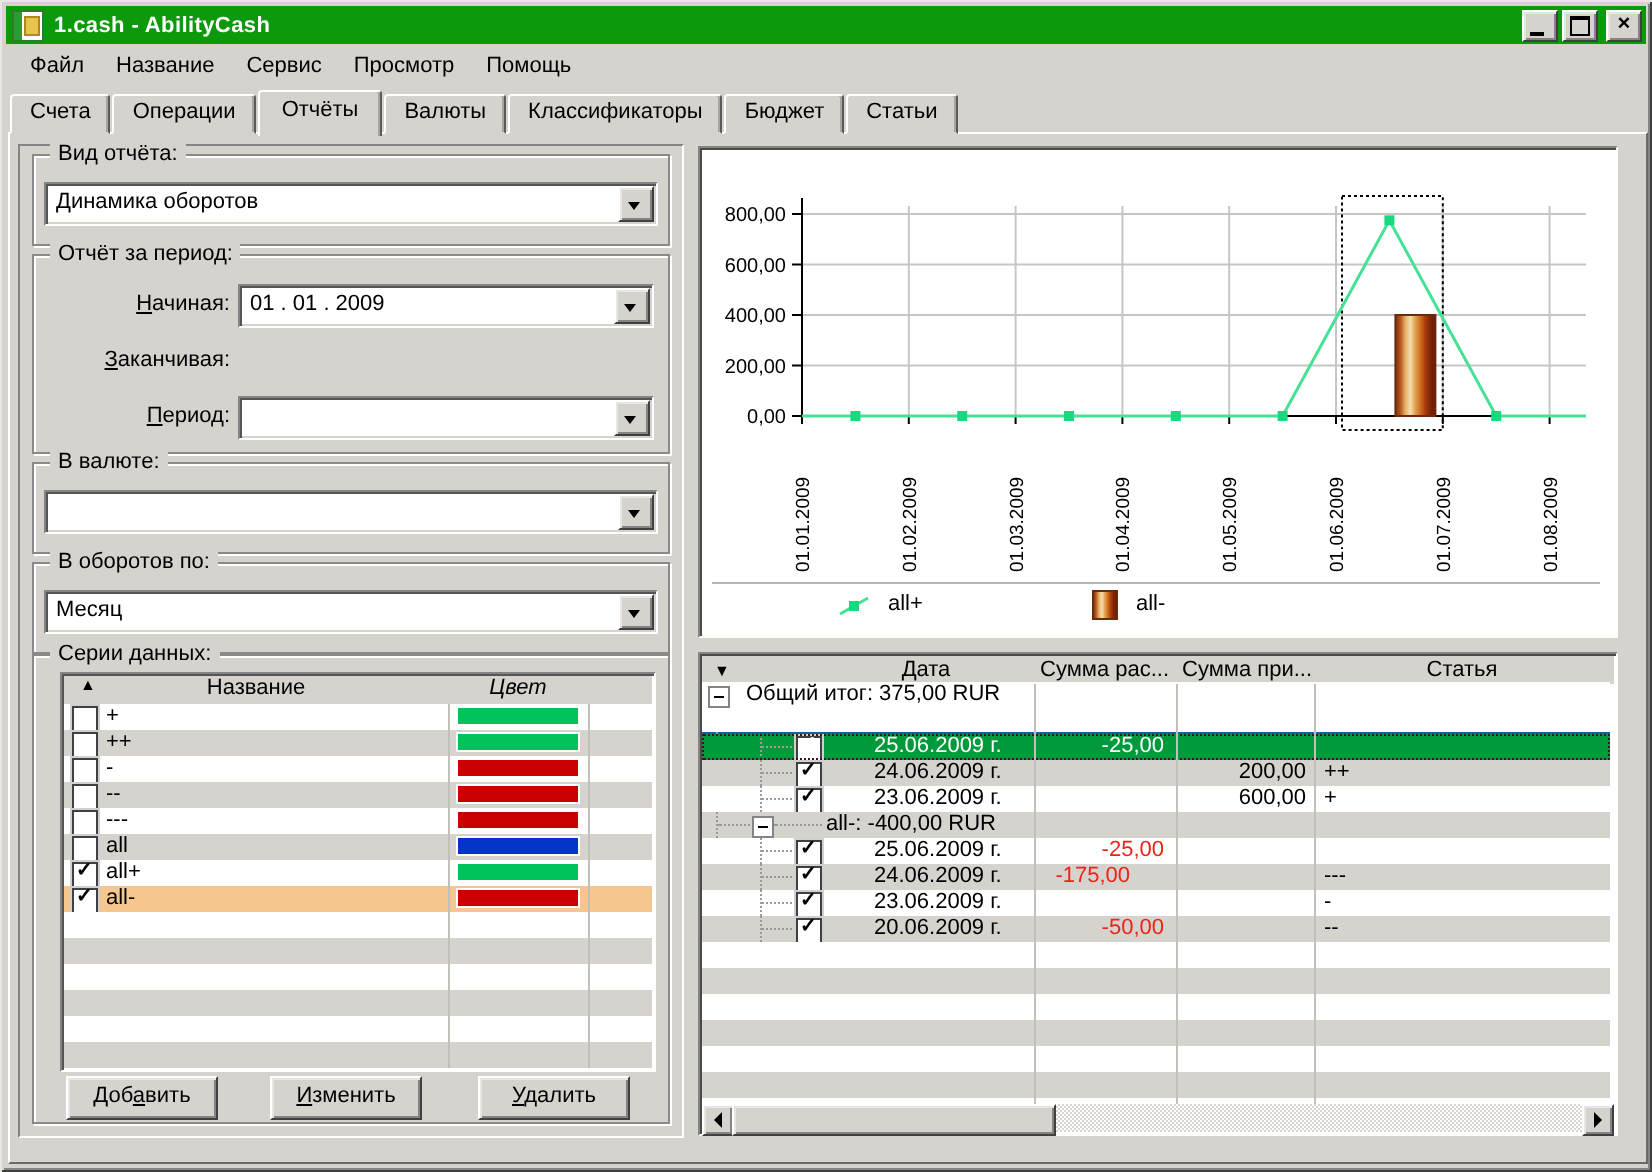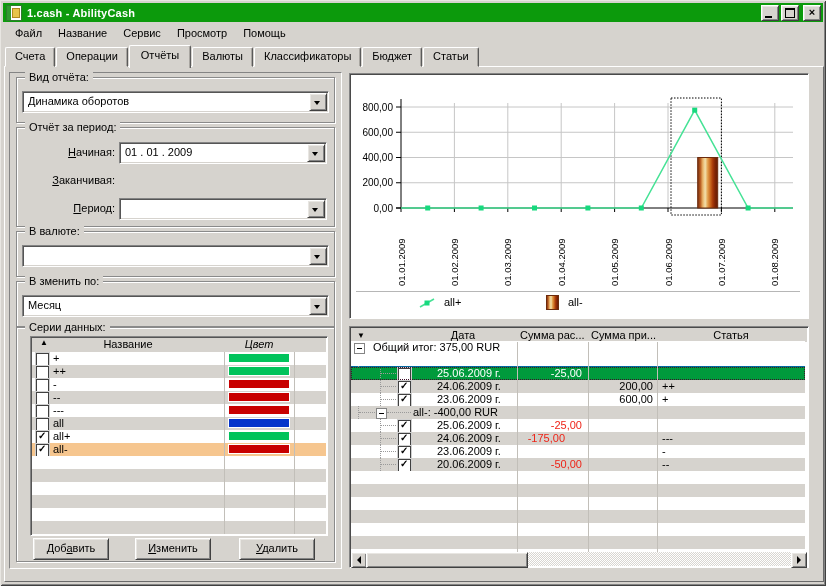--- a/index.html
+++ b/index.html
@@ -164,21 +164,21 @@
       <div class="groupbox" style="left:6px;top:158px;width:317px;height:44px;">
         <span class="gb-label">В валюте:</span>
         <div class="combo" style="left:5px;top:13px;width:305px;">
           <span class="drop">
               <i></i>
             </span>
         </div>
       </div>
 
       <div class="groupbox" style="left:6px;top:208px;width:317px;height:44px;">
-        <span class="gb-label">В зменить по:</span>
+        <span class="gb-label">В оборотов по:</span>
         <div class="combo" style="left:5px;top:13px;width:305px;">
           <span class="val">Месяц</span>
           <span class="drop">
               <i></i>
             </span>
         </div>
       </div>
 
       <div class="groupbox" style="left:6px;top:254px;width:317px;height:233px;">
         <span class="gb-label">Серии данных:</span>

